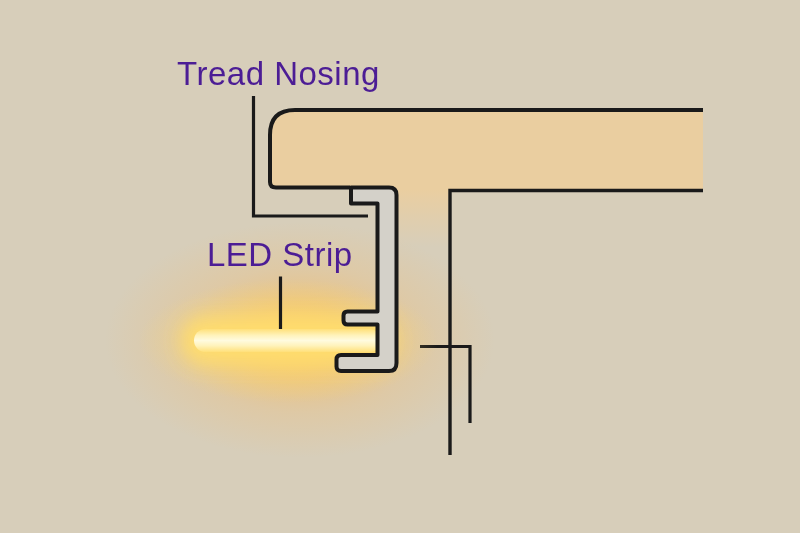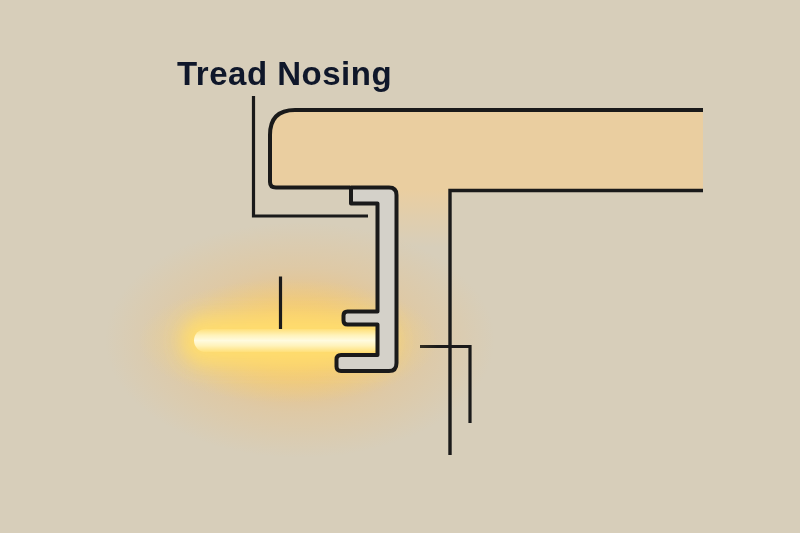--- a/index.html
+++ b/index.html
@@ -9,22 +9,22 @@
     overflow:hidden;
     background:#D7CEBA;
     font-family:"Liberation Sans", sans-serif;
   }
   #stage svg{position:absolute;left:0;top:0;display:block;}
   .label{
     position:absolute;
     font-size:33px;
     line-height:35px;
     letter-spacing:0.5px;
-    font-weight:700;
-    color:#0f172a;
+    font-weight:400;
+    color:#4c1d95;
     white-space:pre-line;
   }
   .label-tread{left:177px;top:56px;}
   .label-led{left:207px;top:237px;}
   .label-alu{left:495px;top:373px;width:180px;}
 </style>
 </head>
 <body>
 
 <div id="stage">
@@ -82,14 +82,15 @@
 
     <path d="M351,187.5 L389,187.5 Q396.5,187.5 396.5,195 L396.5,363 Q396.5,371 389,371
              L341,371 Q336.5,371 336.5,366.5 L336.5,359.5 Q336.5,355 341,355
              L377.5,355 L377.5,324.5 L347.5,324.5 Q343.5,324.5 343.5,320.5
              L343.5,315.5 Q343.5,311.5 347.5,311.5 L377.5,311.5
              L377.5,203.5 L351,203.5 Z" stroke-width="4" stroke-linejoin="round" fill="#D4D1C9" stroke="#1A1A1A"></path>
   </svg>
 
   <div class="label label-tread">Tread Nosing</div>
 
+  <div class="label label-led">LED Strip</div>
 
 </div>
 
 </body></html>

